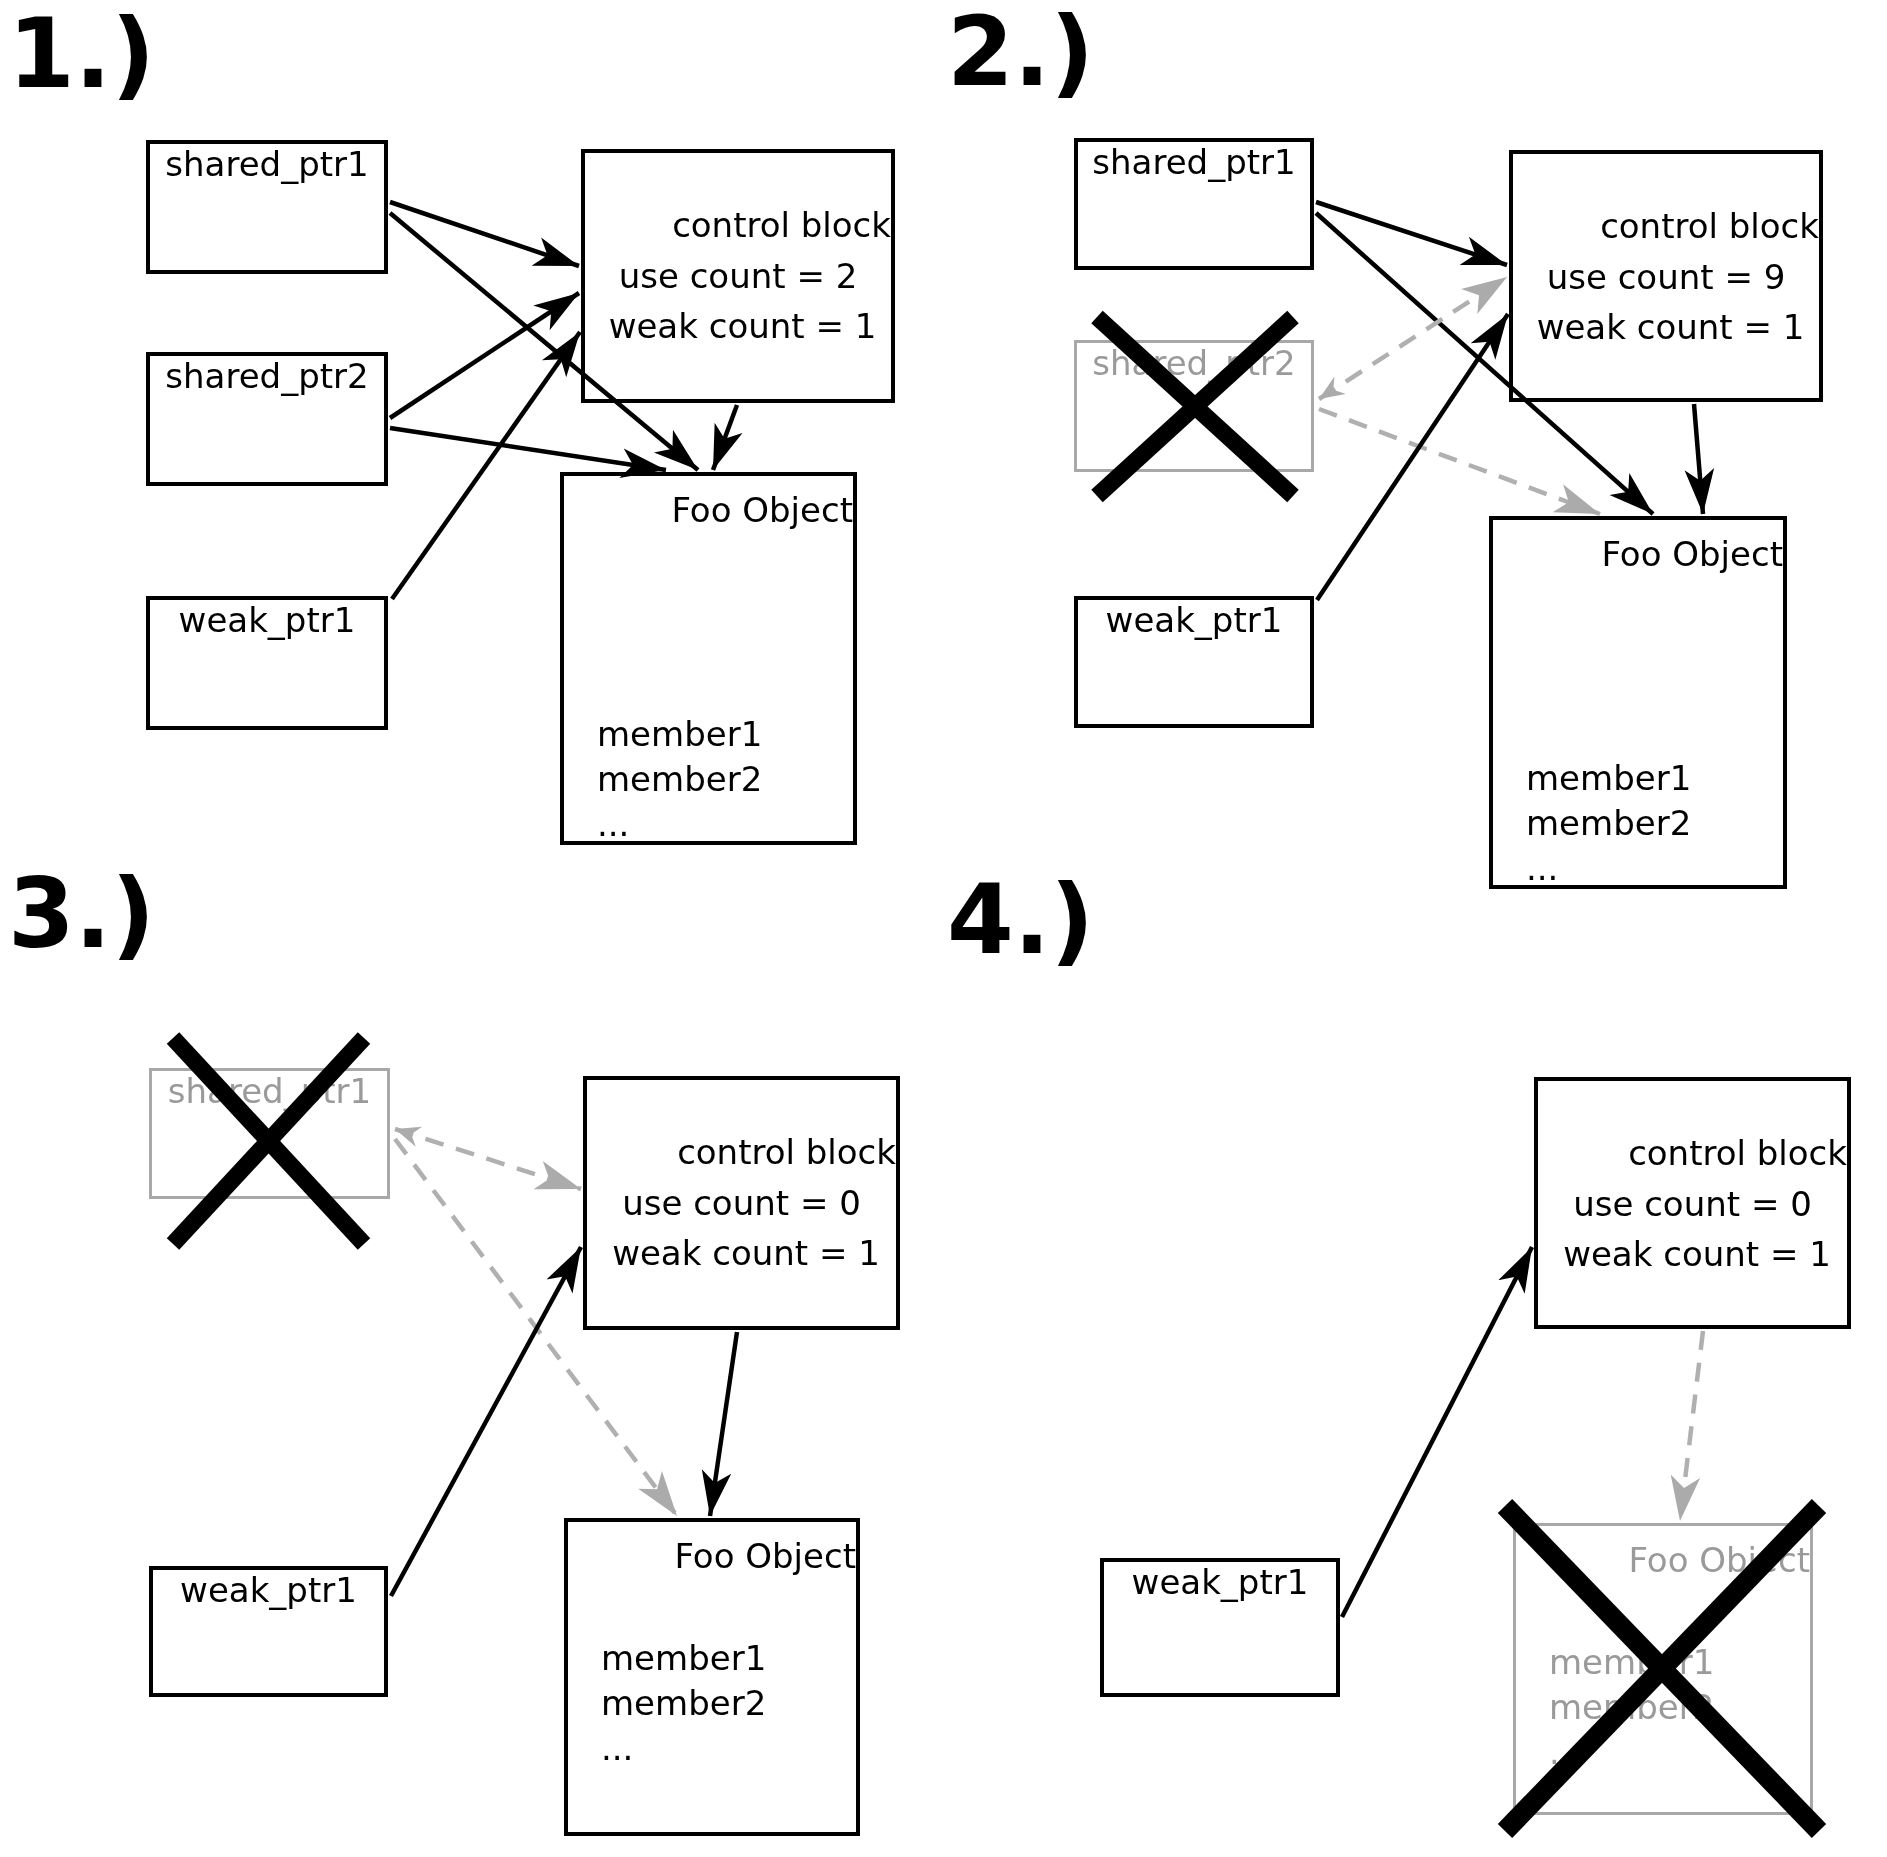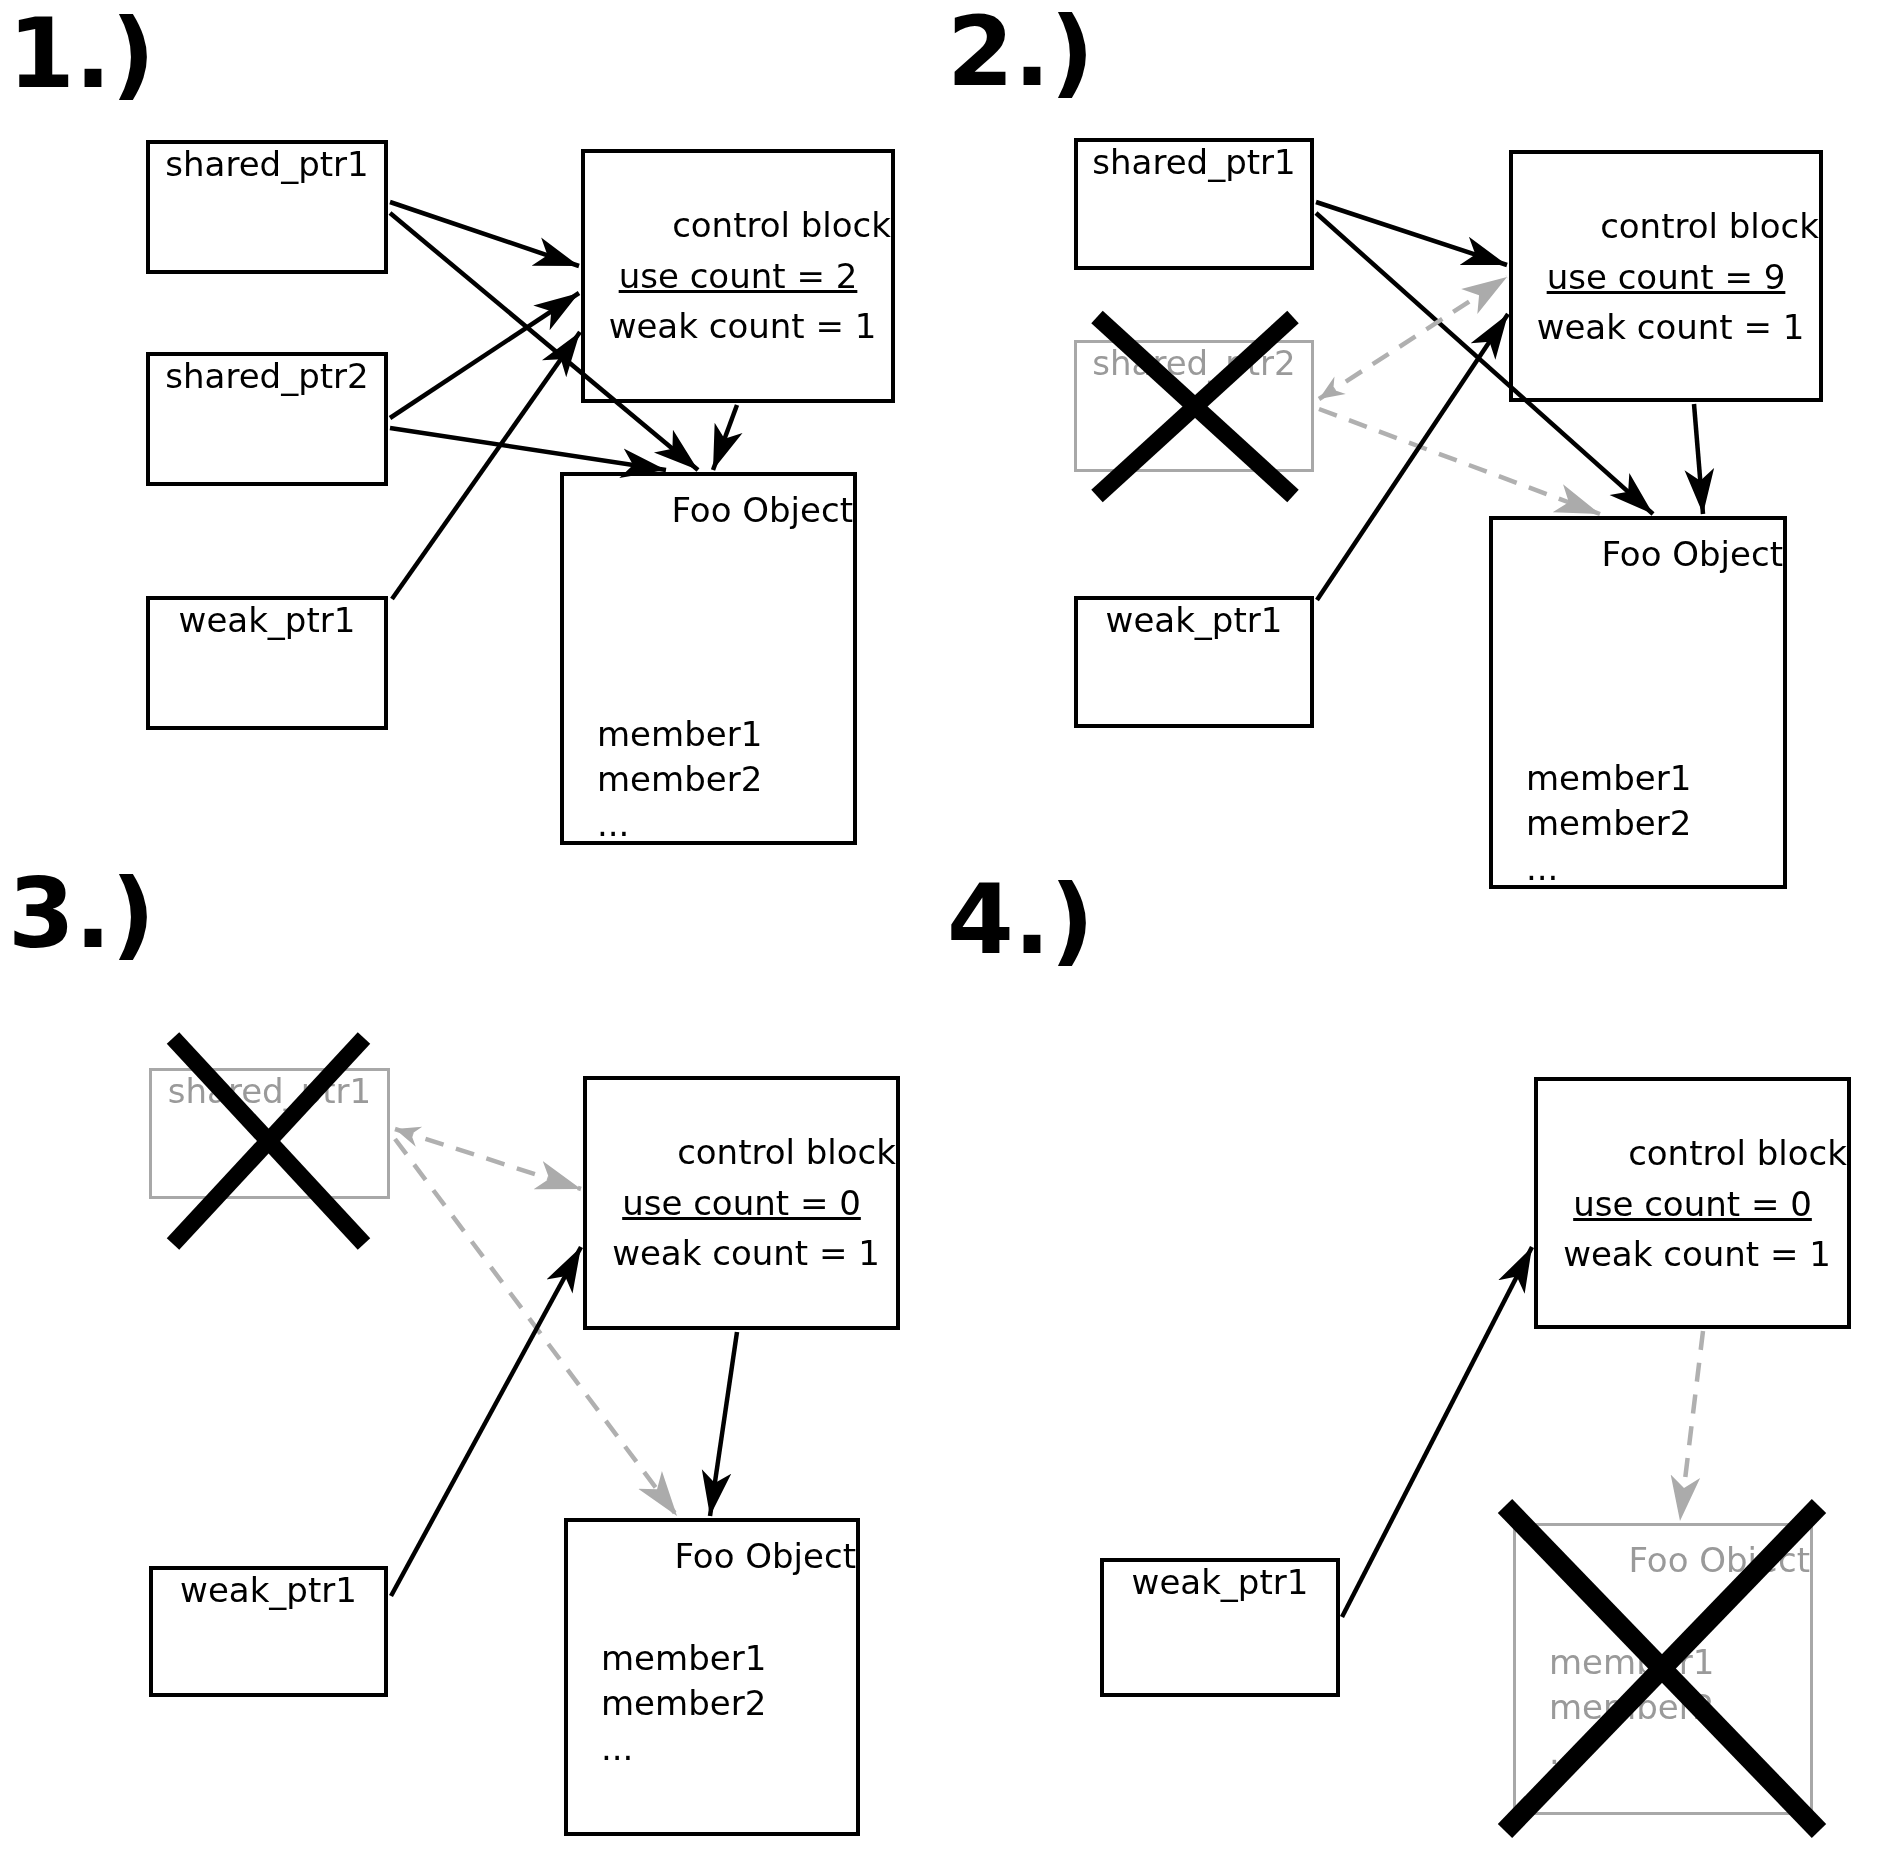--- a/index.html
+++ b/index.html
@@ -26,21 +26,21 @@
     background:#fff;
     font-size:34px;
     z-index:1;
   }
   .ptr{
     display:flex;
     align-items:flex-start;
     justify-content:center;
   }
   .cb .cb-title{position:absolute;top:12px;left:0;right:0;text-align:right;margin-top:40px;}
-  .cb .cb-use{position:absolute;top:103px;left:0;right:0;text-align:center;text-decoration:underline;}
+  .cb .cb-use{position:absolute;top:103px;left:0;right:0;text-align:center;}
   .cb .cb-weak{position:absolute;top:153px;left:0;right:0;text-align:center;margin-left:9px;}
   .foo .foo-title{position:absolute;top:14px;left:0;right:0;text-align:right;}
   .foo .foo-members{position:absolute;left:33px;line-height:45px;text-align:left;}
   .foo.tall .foo-members{top:236px;}
   .foo.short .foo-members{top:114px;}
   .dead{
     border:3px solid #a8a8a8;
     color:#9a9a9a;
   }
   svg.overlay{

